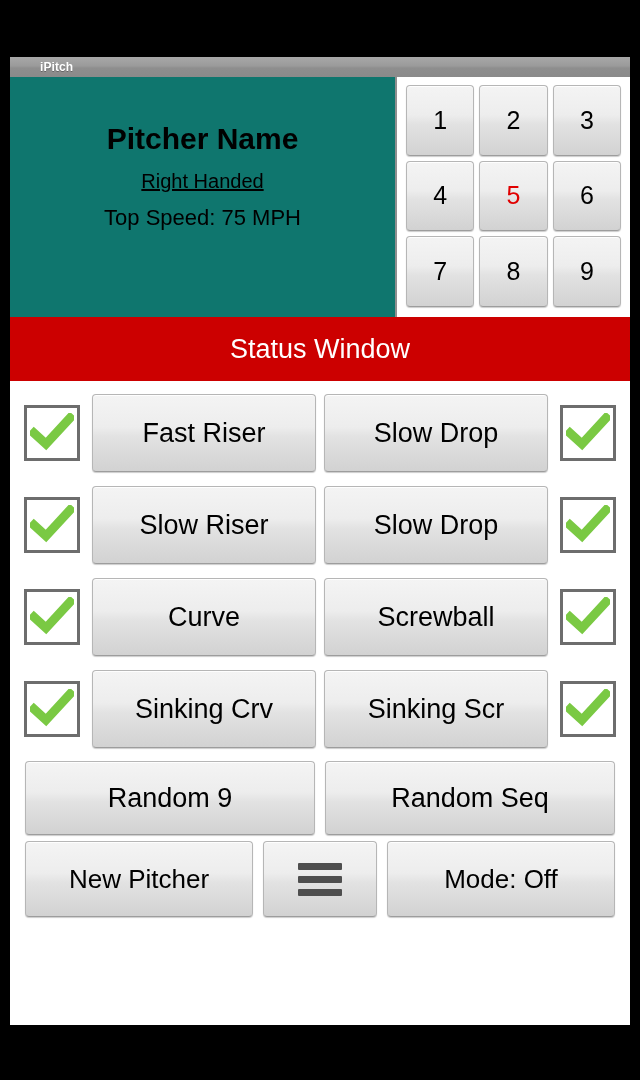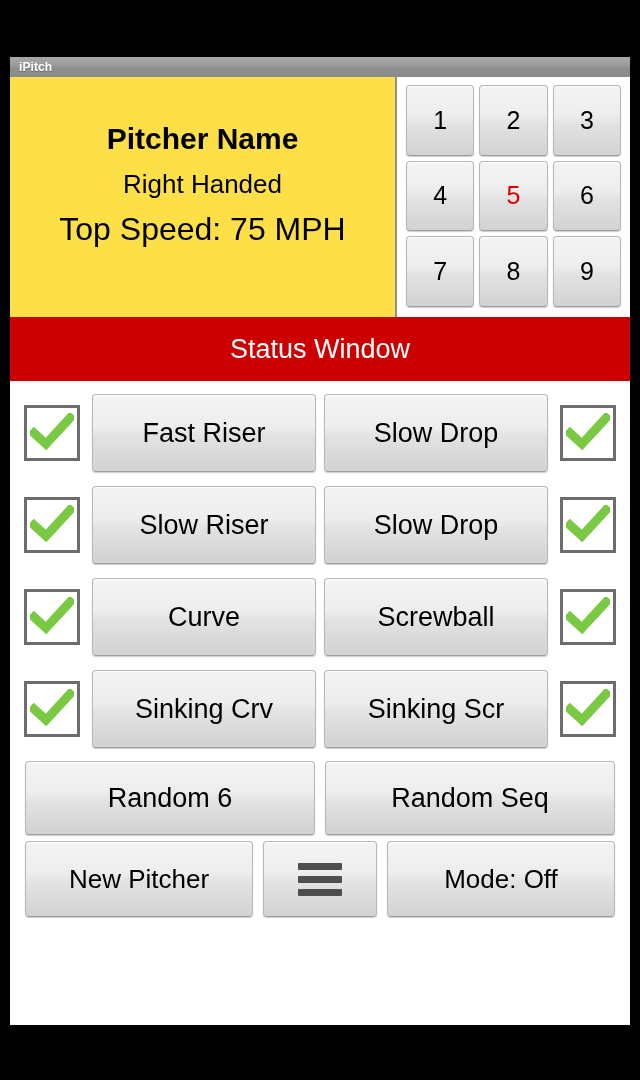--- a/index.html
+++ b/index.html
@@ -31,55 +31,57 @@
     align-items: center;
     padding-left: 9px;
     flex: 0 0 auto;
   }
   .title-bar .title-text {
     color: #ffffff;
     font-size: 12px;
     font-weight: bold;
     letter-spacing: 0.1px;
     text-shadow: 0 1px 0 rgba(0,0,0,0.28);
+    margin-left: 21px;
   }
 
   
   .top-section {
     display: flex;
     height: 240px;
     flex: 0 0 auto;
     background: #ffffff;
   }
 
   .pitcher-info {
     width: 387px;
-    background: #fde047;
+    background: #0f766e;
     display: flex;
     flex-direction: column;
     align-items: center;
     justify-content: flex-start;
     padding-top: 47px;
     border-right: 2px solid #8f8f8f;
   }
   .pitcher-name {
     font-size: 30px;
     font-weight: bold;
     color: #000000;
     line-height: 1.0;
     margin-bottom: 17px;
   }
   .pitcher-hand {
-    font-size: 26px;
+    font-size: 20px;
     color: #000000;
     line-height: 1.0;
     margin-bottom: 16px;
+    text-decoration: underline;
   }
   .pitcher-speed {
-    font-size: 32px;
+    font-size: 22px;
     color: #000000;
     line-height: 1.0;
   }
 
   .keypad {
     flex: 1;
     display: grid;
     grid-template-columns: repeat(3, 1fr);
     grid-template-rows: repeat(3, 1fr);
     gap: 5px;
@@ -285,21 +287,21 @@
           <div class="btn pitch-btn">Sinking Scr</div>
           <div class="chk">
             <svg width="44" height="40" viewBox="0 0 44 40">
               <path d="M4 20 L16 31 L40 5" fill="none" stroke="#7ac943" stroke-width="9" stroke-linecap="square" stroke-linejoin="miter"></path>
             </svg>
           </div>
         </div>
       </div>
 
     <div class="random-row">
-      <div class="btn random-btn">Random 6</div>
+      <div class="btn random-btn">Random 9</div>
       <div class="btn random-btn">Random Seq</div>
     </div>
 
     <div class="bottom-row">
       <div class="btn bottom-btn">New Pitcher</div>
       <div class="btn menu-btn">
         <span class="menu-bar-line"></span>
         <span class="menu-bar-line"></span>
         <span class="menu-bar-line"></span>
       </div>

